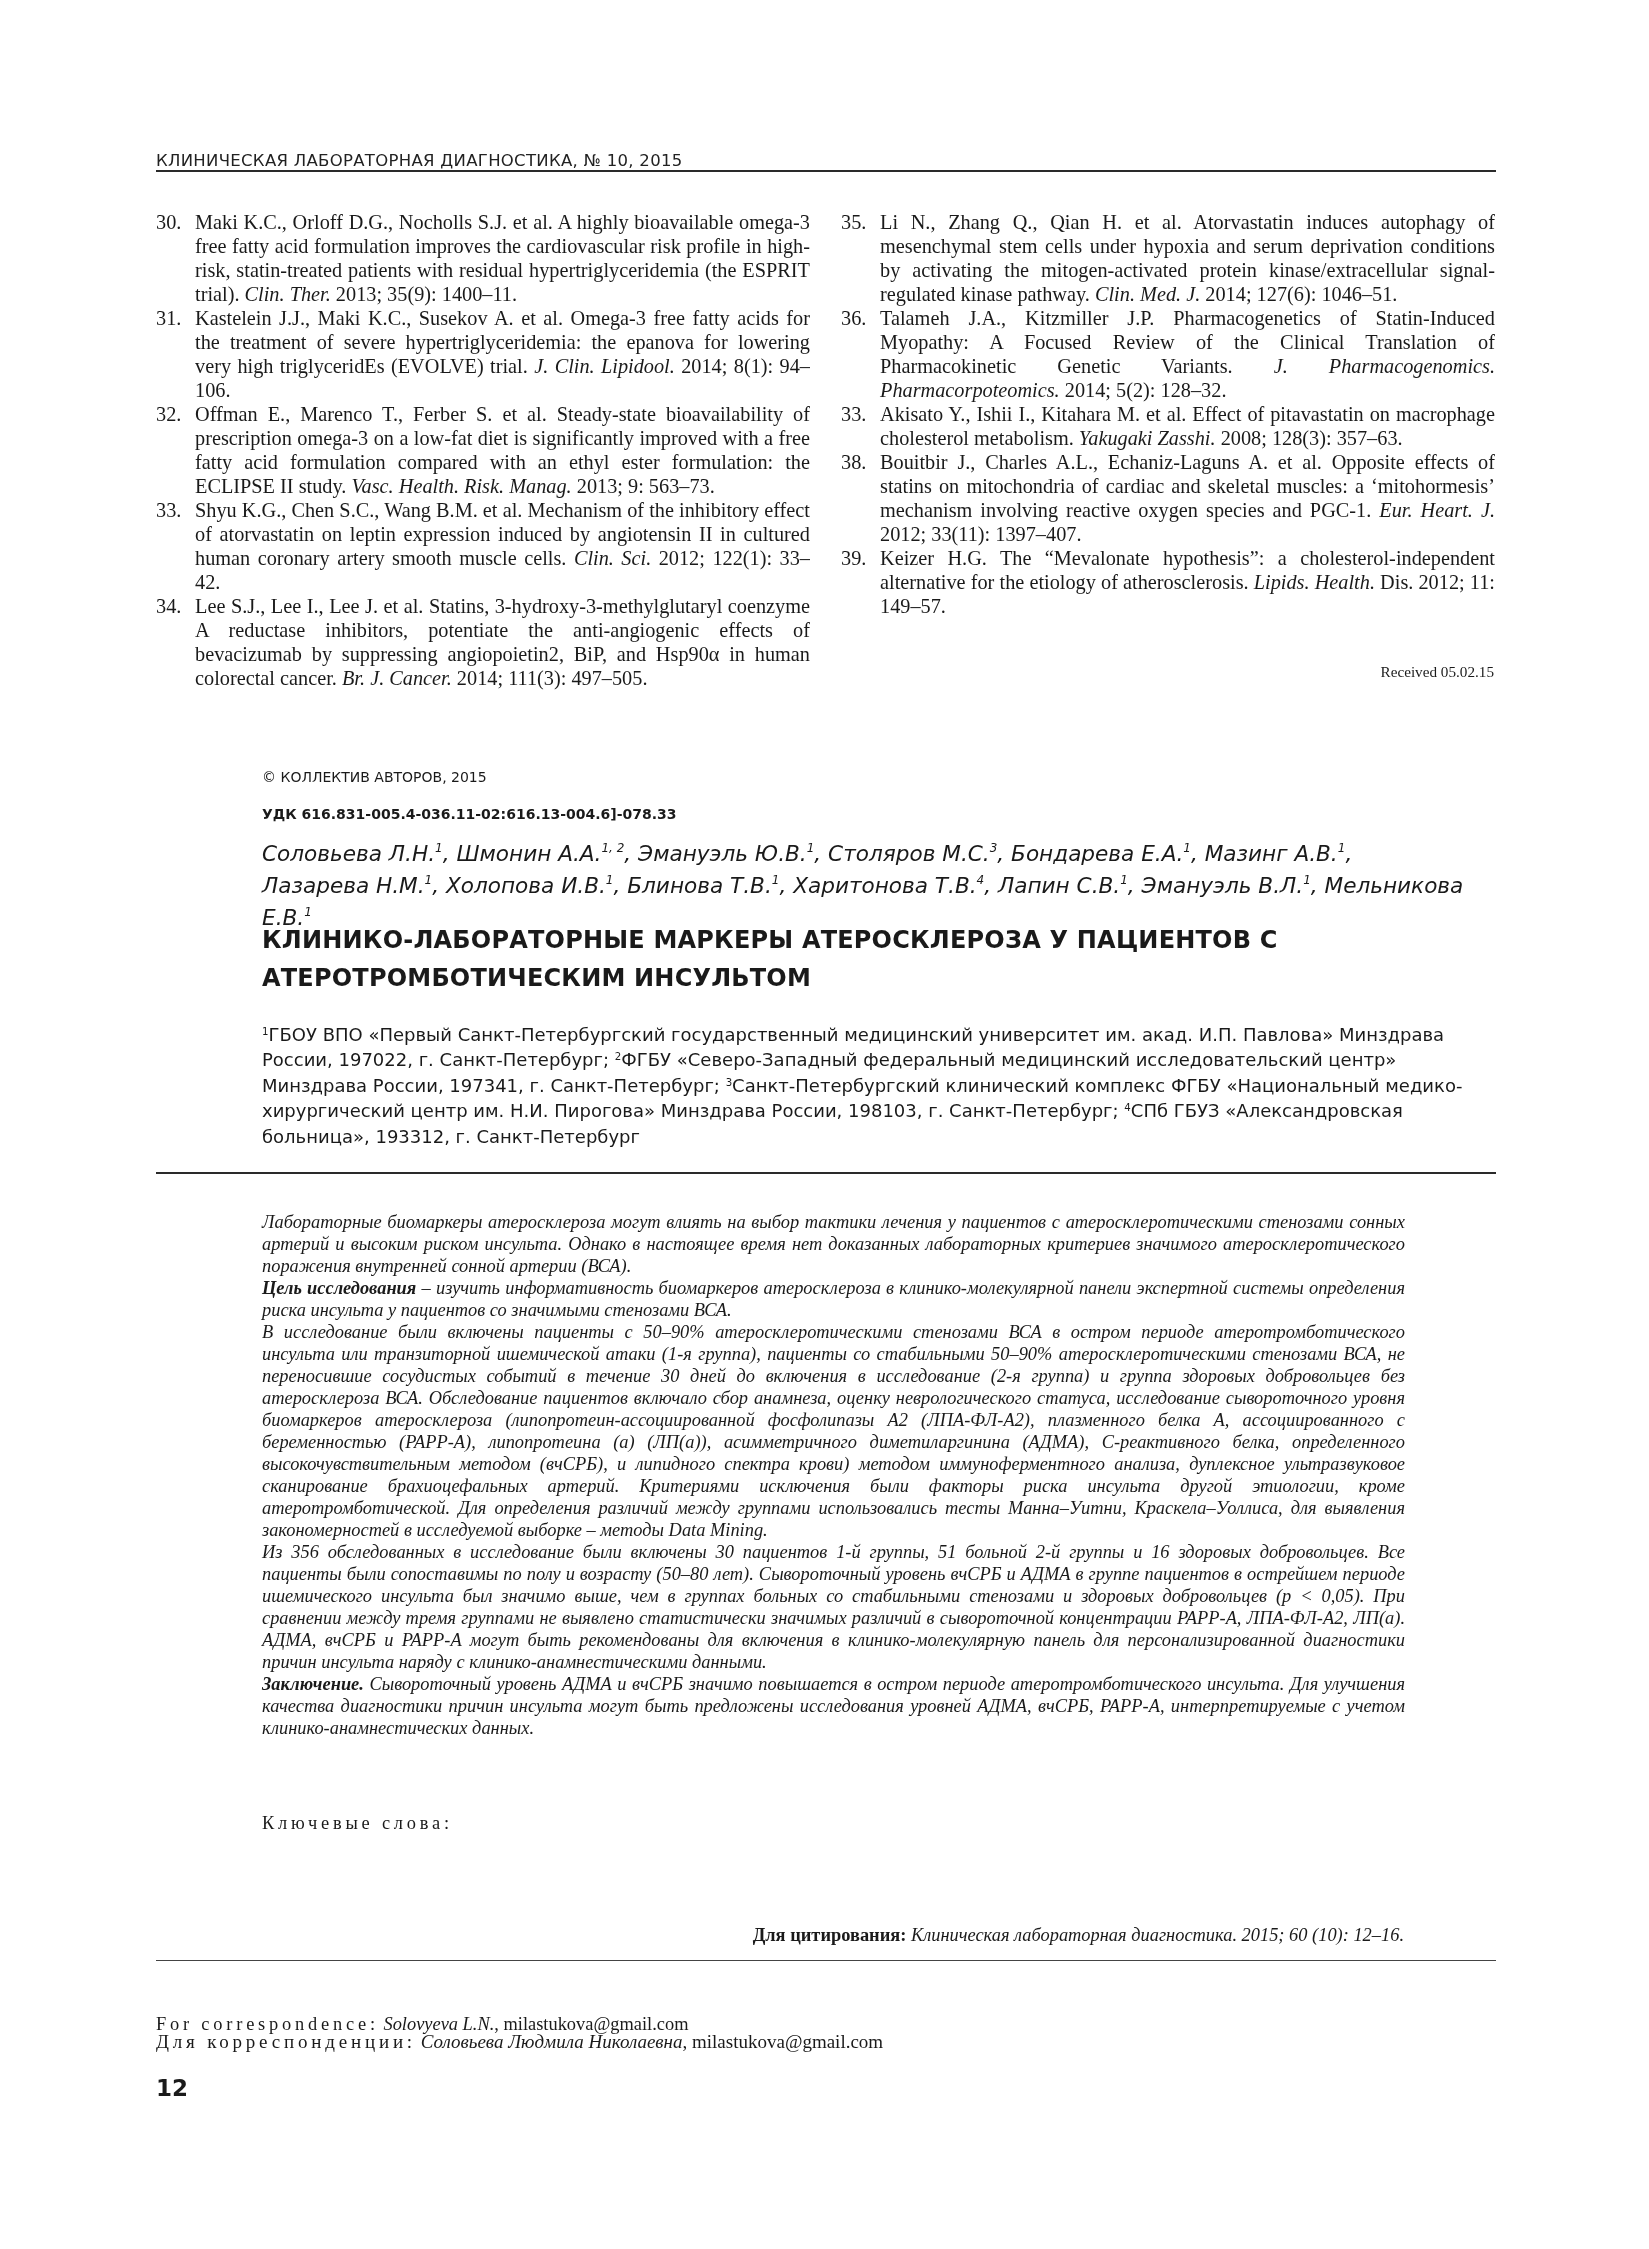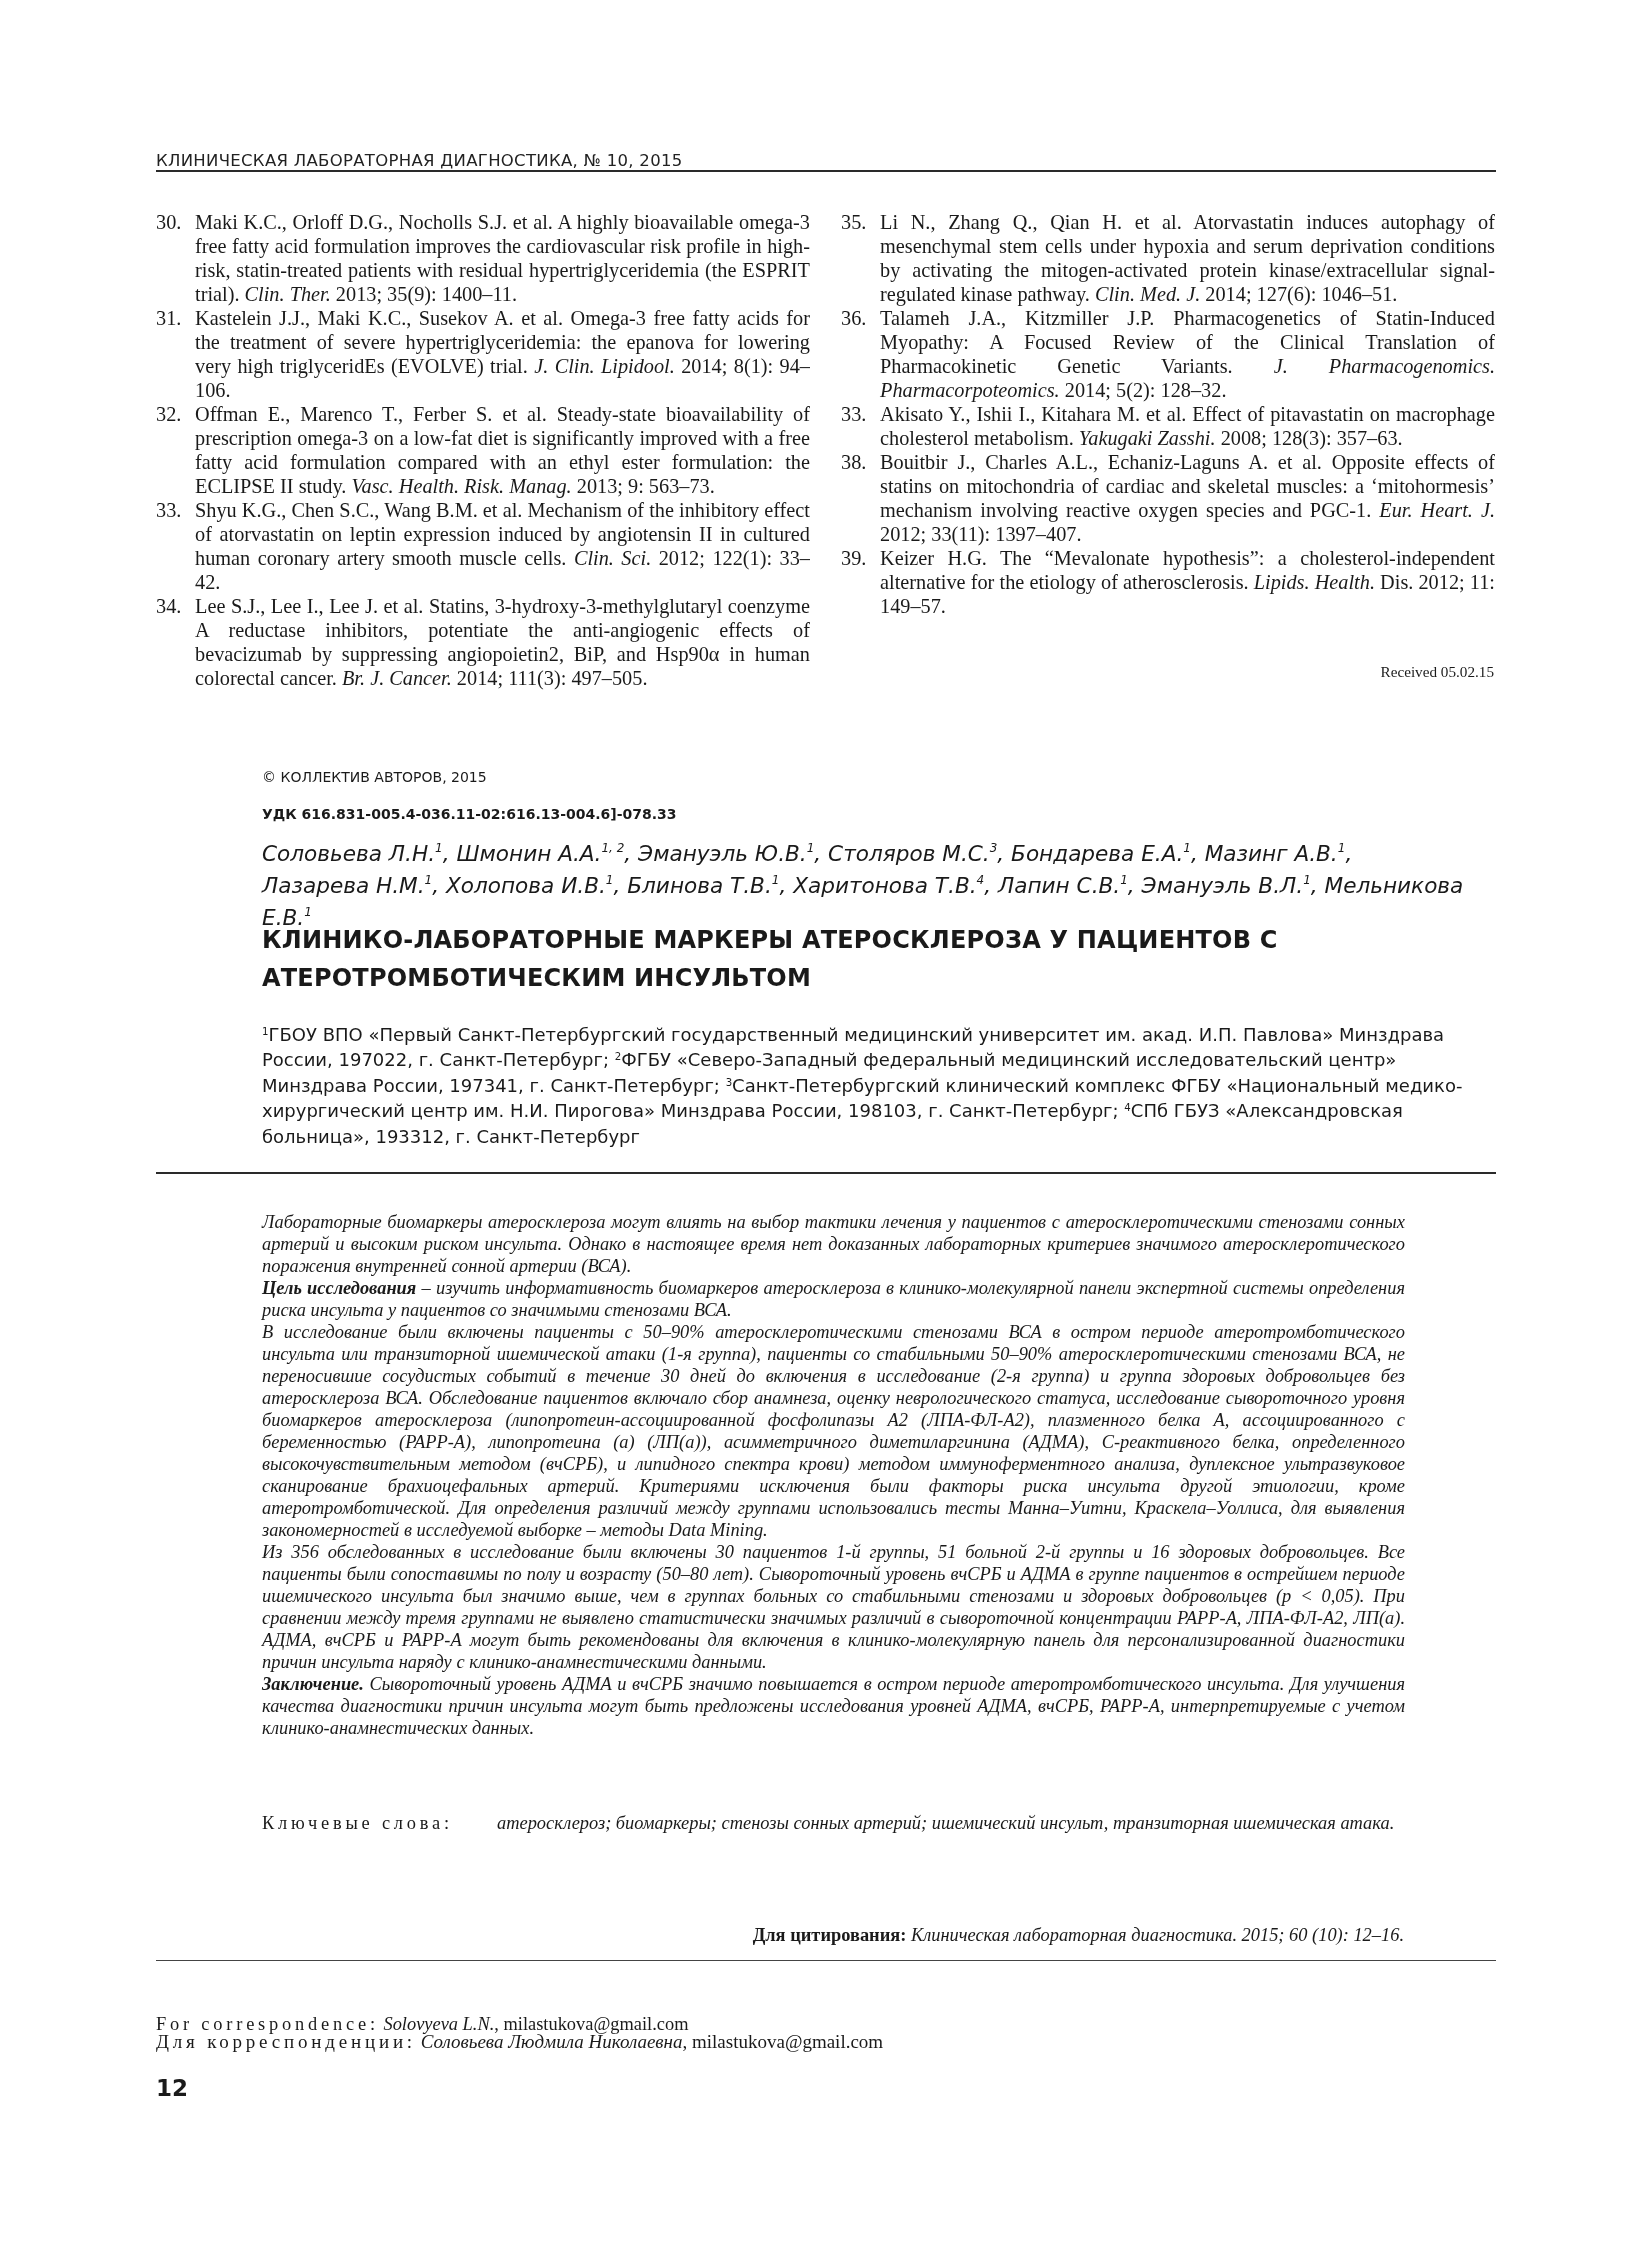--- a/index.html
+++ b/index.html
@@ -120,21 +120,20 @@
   <p>Лабораторные биомаркеры атеросклероза могут влиять на выбор тактики лечения у пациентов с атеросклеротическими стенозами сонных артерий и высоким риском инсульта. Однако в настоящее время нет доказанных лабораторных критериев значимого атеросклеротического поражения внутренней сонной артерии (ВСА).</p>
   <p><b>Цель исследования</b><span> – изучить информативность биомаркеров атеросклероза в клинико-молекулярной панели экспертной системы определения риска инсульта у пациентов со значимыми стенозами ВСА.</span></p>
   <p>В исследование были включены пациенты с 50–90% атеросклеротическими стенозами ВСА в остром периоде атеротромботического инсульта или транзиторной ишемической атаки (1-я группа), пациенты со стабильными 50–90% атеросклеротическими стенозами ВСА, не переносившие сосудистых событий в течение 30 дней до включения в исследование (2-я группа) и группа здоровых добровольцев без атеросклероза ВСА. Обследование пациентов включало сбор анамнеза, оценку неврологического статуса, исследование сывороточного уровня биомаркеров атеросклероза (липопротеин-ассоциированной фосфолипазы А2 (ЛПА-ФЛ-А2), плазменного белка А, ассоциированного с беременностью (PAPP-A), липопротеина (а) (ЛП(а)), асимметричного диметиларгинина (АДМА), С-реактивного белка, определенного высокочувствительным методом (вчСРБ), и липидного спектра крови) методом иммуноферментного анализа, дуплексное ультразвуковое сканирование брахиоцефальных артерий. Критериями исключения были факторы риска инсульта другой этиологии, кроме атеротромботической. Для определения различий между группами использовались тесты Манна–Уитни, Краскела–Уоллиса, для выявления закономерностей в исследуемой выборке – методы Data Mining.</p>
   <p>Из 356 обследованных в исследование были включены 30 пациентов 1-й группы, 51 больной 2-й группы и 16 здоровых добровольцев. Все пациенты были сопоставимы по полу и возрасту (50–80 лет). Сывороточный уровень вчСРБ и АДМА в группе пациентов в острейшем периоде ишемического инсульта был значимо выше, чем в группах больных со стабильными стенозами и здоровых добровольцев (p &lt; 0,05). При сравнении между тремя группами не выявлено статистически значимых различий в сывороточной концентрации PAPP-A, ЛПА-ФЛ-А2, ЛП(а). АДМА, вчСРБ и PAPP-A могут быть рекомендованы для включения в клинико-молекулярную панель для персонализированной диагностики причин инсульта наряду с клинико-анамнестическими данными.</p>
   <p><b>Заключение.</b><span> Сывороточный уровень АДМА и вчСРБ значимо повышается в остром периоде атеротромботического инсульта. Для улучшения качества диагностики причин инсульта могут быть предложены исследования уровней АДМА, вчСРБ, PAPP-A, интерпретируемые с учетом клинико-анамнестических данных.</span></p>
 </div>
 
 <div class="abs serif" id="keywords">
   <div id="keywords-row">
     <span class="kw-label">Ключевые слова:</span>
-    <span class="kw-text">атеросклероз; биомаркеры; стенозы сонных артерий; ишемический инсульт, транзиторная ишемическая атака.</span>
   </div>
 </div>
 
 <div class="abs serif" id="citation">
   <span class="cite-label">Для цитирования:</span>
   <span class="cite-text">Клиническая лабораторная диагностика. 2015; 60 (10): 12–16.</span>
 </div>
 <div class="abs" id="footer-rule"></div>
 
 <div class="abs serif" id="corr-ru">

